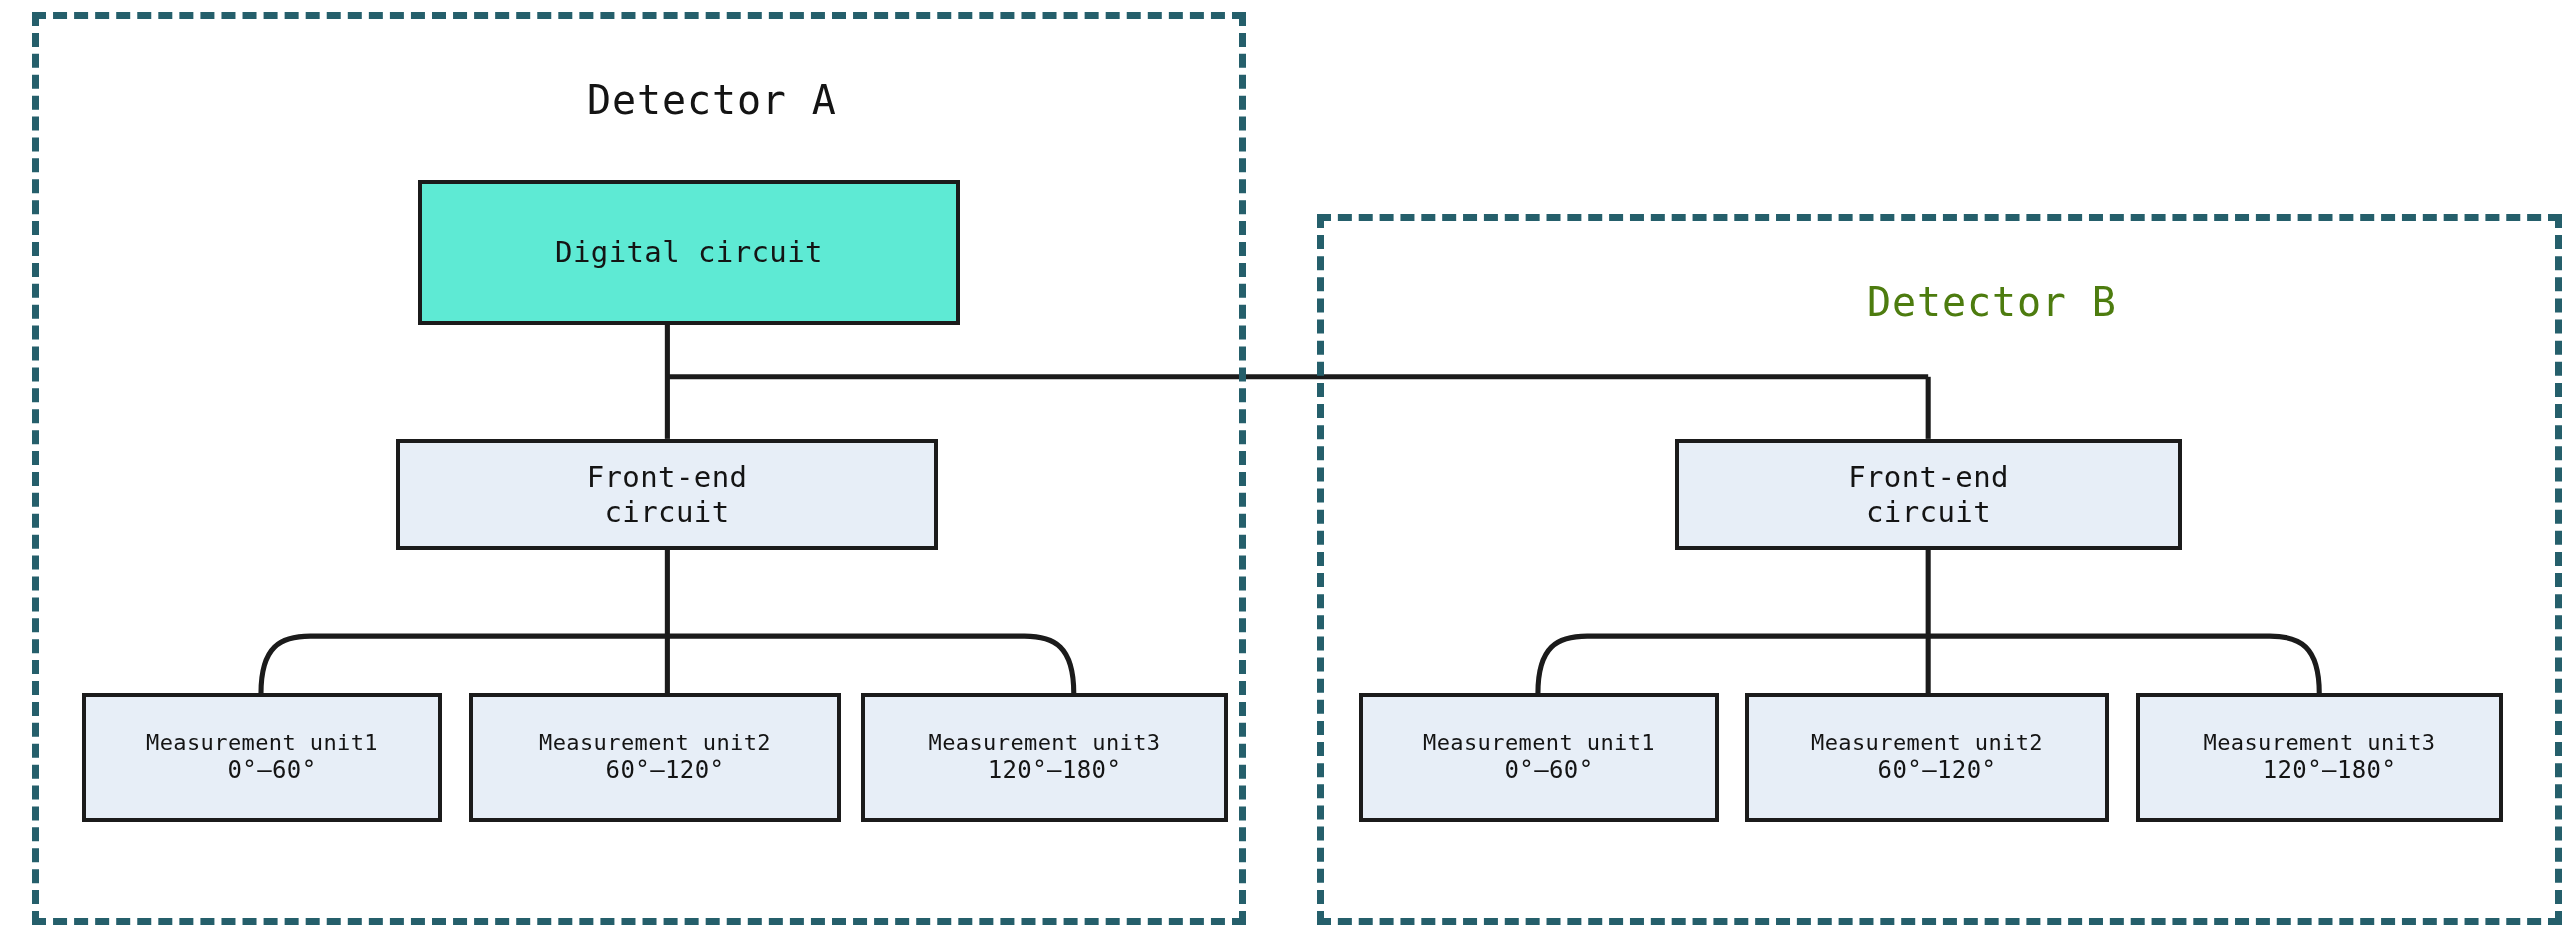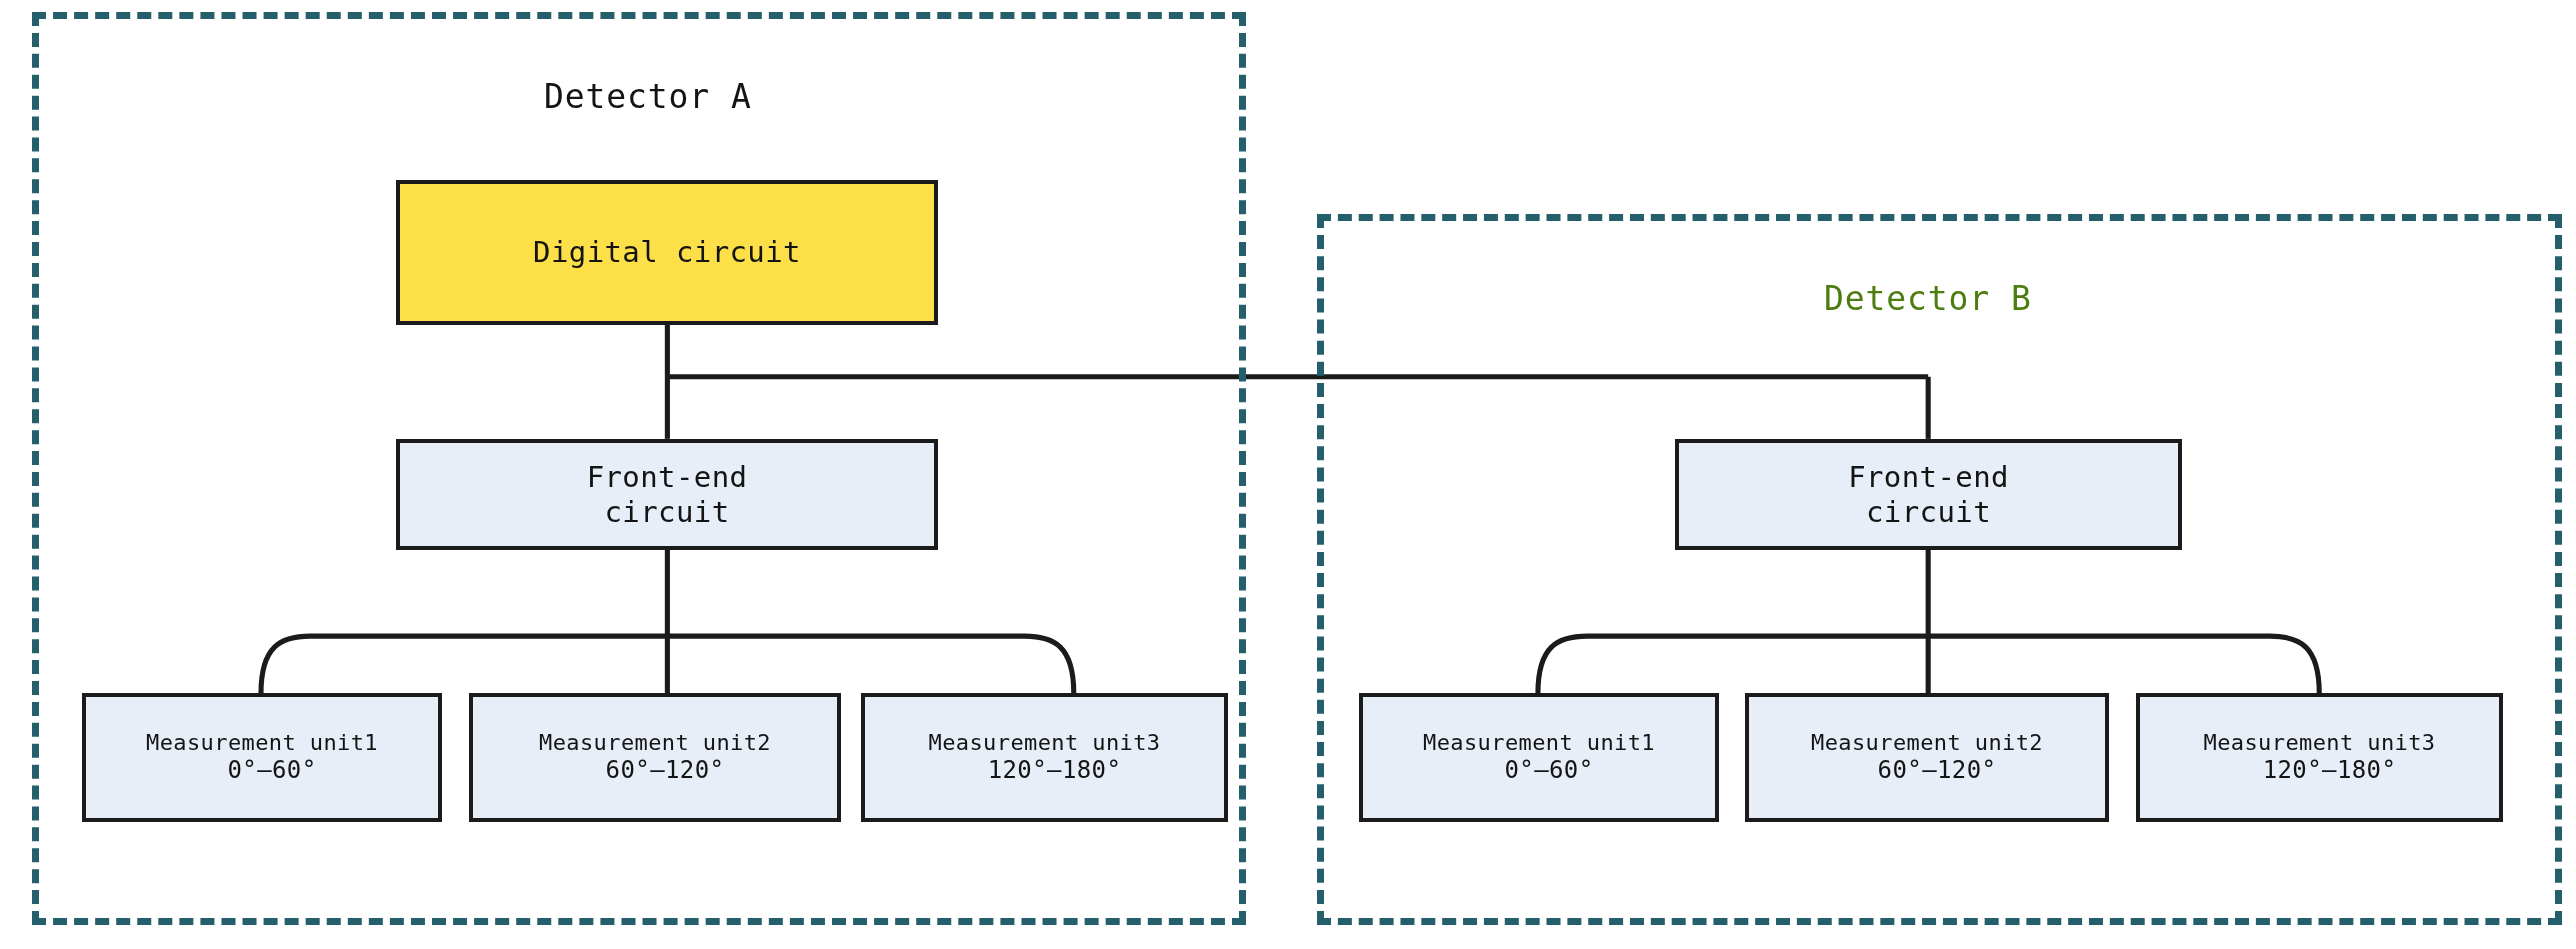--- a/index.html
+++ b/index.html
@@ -33,24 +33,25 @@
     border-style: dashed;
     border-width: 7.7px;
     background: transparent;
   }
   #detector-a-group { left: 32px;   top: 12px;  width: 1214px; height: 913px; }
   #detector-b-group { left: 1317px; top: 214px; width: 1245px; height: 711px; }
 
   .detector-title {
     position: absolute;
     font-family: "DejaVu Sans Mono", "Liberation Mono", monospace;
-    font-size: 33px;
+    font-size: 40px;
     color: #1a1a1a;
     white-space: nowrap;
     letter-spacing: 0.9px;
+    margin-left: 43px;
   }
   #detector-a-title { left: 544px;  top: 77px;  }
   #detector-b-title { left: 1824px; top: 279px; }
 
   
   .node-box {
     position: absolute;
     box-sizing: border-box;
     background: #e7eef7;
     border: 4.3px solid #1b1b1b;
@@ -109,21 +110,21 @@
                C 2705 748, 2728 760, 2728 815"></path>
     </g>
   </svg>
 
   <div class="detector-group" id="detector-a-group" style="border-color:#255f6b"></div>
   <div class="detector-title" id="detector-a-title" style="color: rgb(20, 20, 20);">Detector A</div>
 
   <div class="detector-group" id="detector-b-group" style="border-color:#255f6b"></div>
   <div class="detector-title" id="detector-b-title" style="color: #4d7c0f;">Detector B</div>
 
-  <div class="node-box" id="a-digital" style="background: #fde047; border-color: rgb(27, 27, 27); color: rgb(20, 20, 20);">
+  <div class="node-box" id="a-digital" style="background: #5eead4; border-color: rgb(27, 27, 27); color: rgb(20, 20, 20); margin-left: 22px;">
     <span class="node-line node-title">Digital circuit</span>
   </div>
 
   <div class="node-box" id="a-frontend" style="background: rgb(231, 238, 247); border-color: rgb(27, 27, 27); color: rgb(20, 20, 20);">
     <span class="node-line node-title">Front-end</span>
     <span class="node-line node-title">circuit</span>
   </div>
 
   <div class="node-box node-unit" id="a-unit1" style="background: rgb(231, 238, 247); border-color: rgb(27, 27, 27); color: rgb(20, 20, 20);">
     <span class="node-line node-title">Measurement unit1</span>

